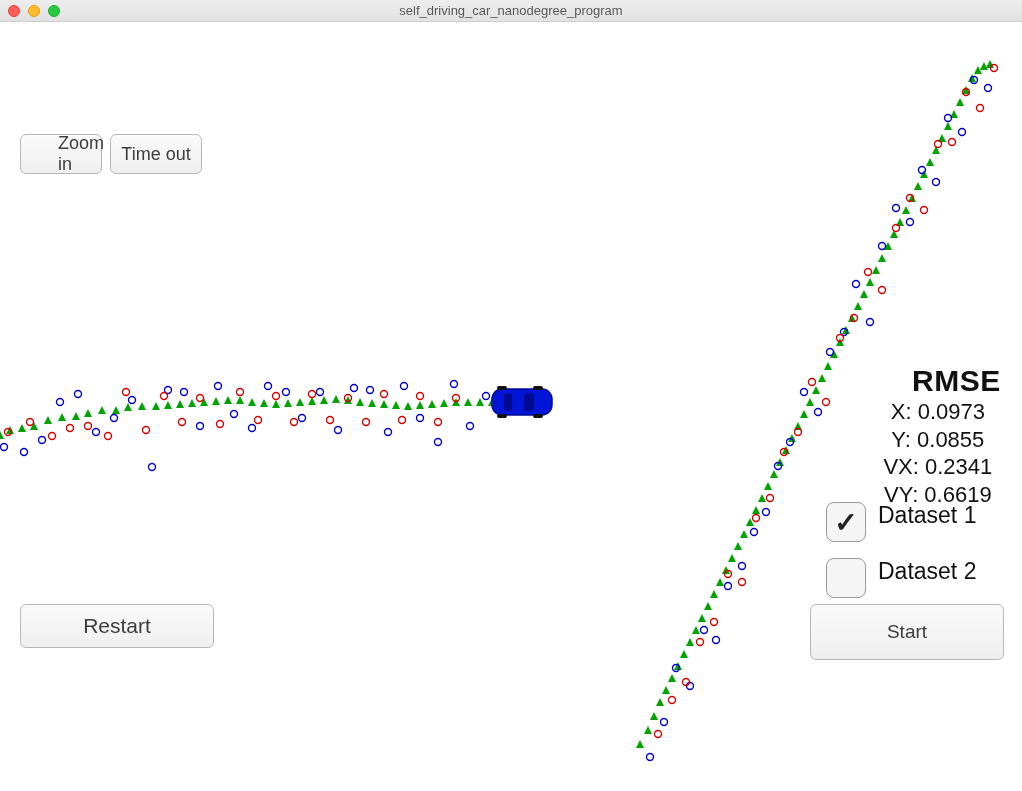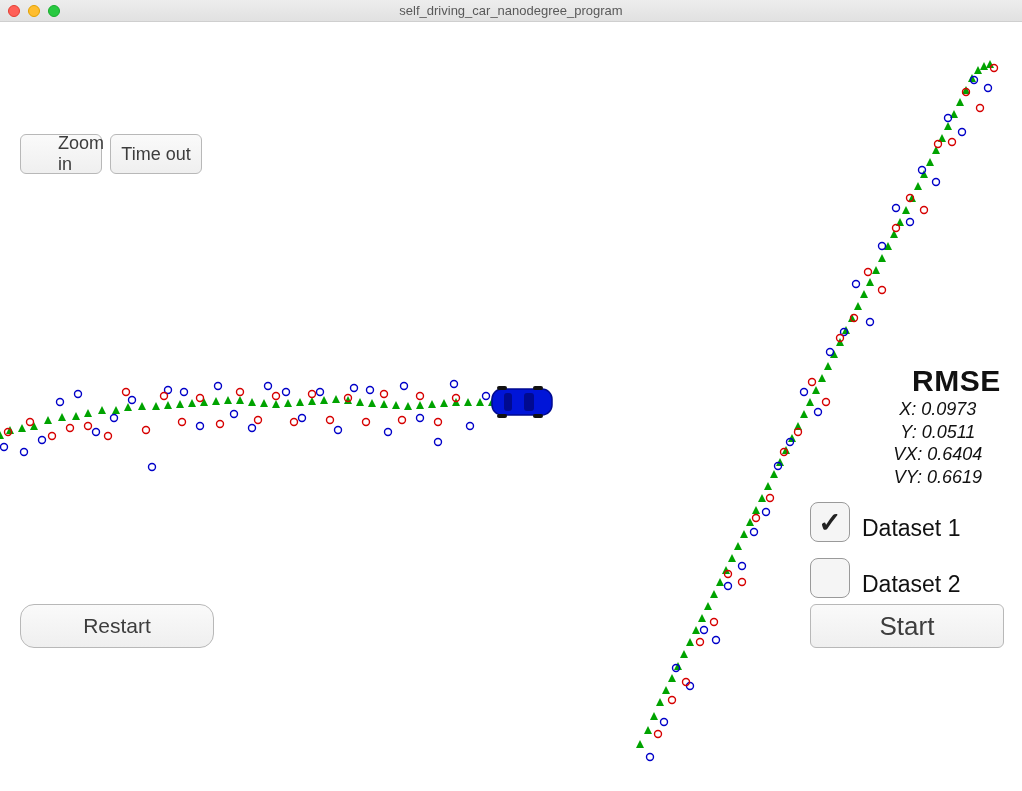--- a/index.html
+++ b/index.html
@@ -60,22 +60,22 @@
     color:#3d3d3d;
     display:flex;
     align-items:center;
     justify-content:center;
     cursor:pointer;
     font-family: Arial, sans-serif;
   }
   .btn.small { font-size:18px; }
   #zoom-in  { left:20px;  top:112px; width:82px; height:40px;padding-left:40px; }
   #zoom-out { left:110px; top:112px; width:92px; height:40px; }
-  #restart  { left:20px;  top:582px; width:194px; height:44px; font-size:21px;border-radius:14px; }
-  #start    { left:810px; top:582px; width:194px; height:44px; font-size:26px; }
+  #restart  { left:20px;  top:582px; width:194px; height:44px; font-size:21px; }
+  #start    { left:810px; top:582px; width:194px; height:56px; font-size:19px; }
   .timestep {
     position:absolute;
     left:22px; top:188px;
     font-size:22px;
     color:#111;
   }
   .rmse-block {
     position:absolute;
     left:875px; top:342px;
     text-align:left;
@@ -83,30 +83,30 @@
     font-family: Arial, sans-serif;
   }
   .rmse-title {
     font-size:30px;
     font-weight:700;
     letter-spacing:0.5px;
     text-align:center;
     margin-left:37px;
   }
   .rmse-row {
-    font-size:18px;
+    font-size:22px;
     line-height:1.25;
     text-align:center;
-    font-style:italic;
   }
   .ds-row {
     position:absolute;
     display:flex;
-    align-items:flex-end;
+    align-items:flex-start;
     gap:12px;
+    margin-left:16px;
   }
   #ds1 { left:810px; top:480px; }
   #ds2 { left:810px; top:536px; }
   .chk {
     width:40px; height:40px;
     border:1.5px solid #9a9a9a;
     border-radius:8px;
     background:#f5f5f5;
     display:flex; align-items:center; justify-content:center;
     cursor:pointer;
@@ -360,22 +360,22 @@
       </g>
   </svg>
 
   <div id="zoom-in" class="btn small">Zoom in</div>
   <div id="zoom-out" class="btn small">Time out</div>
 
 
   <div class="rmse-block">
     <div class="rmse-title">RMSE</div>
     <div class="rmse-row">X: 0.0973</div>
-    <div class="rmse-row">Y: 0.0511</div>
-    <div class="rmse-row">VX: 0.6404</div>
+    <div class="rmse-row">Y: 0.0855</div>
+    <div class="rmse-row">VX: 0.2341</div>
     <div class="rmse-row">VY: 0.6619</div>
   </div>
 
   <div id="ds1" class="ds-row">
     <div class="chk checked"></div>
     <div class="ds-label">Dataset 1</div>
   </div>
   <div id="ds2" class="ds-row">
     <div class="chk"></div>
     <div class="ds-label">Dataset 2</div>

